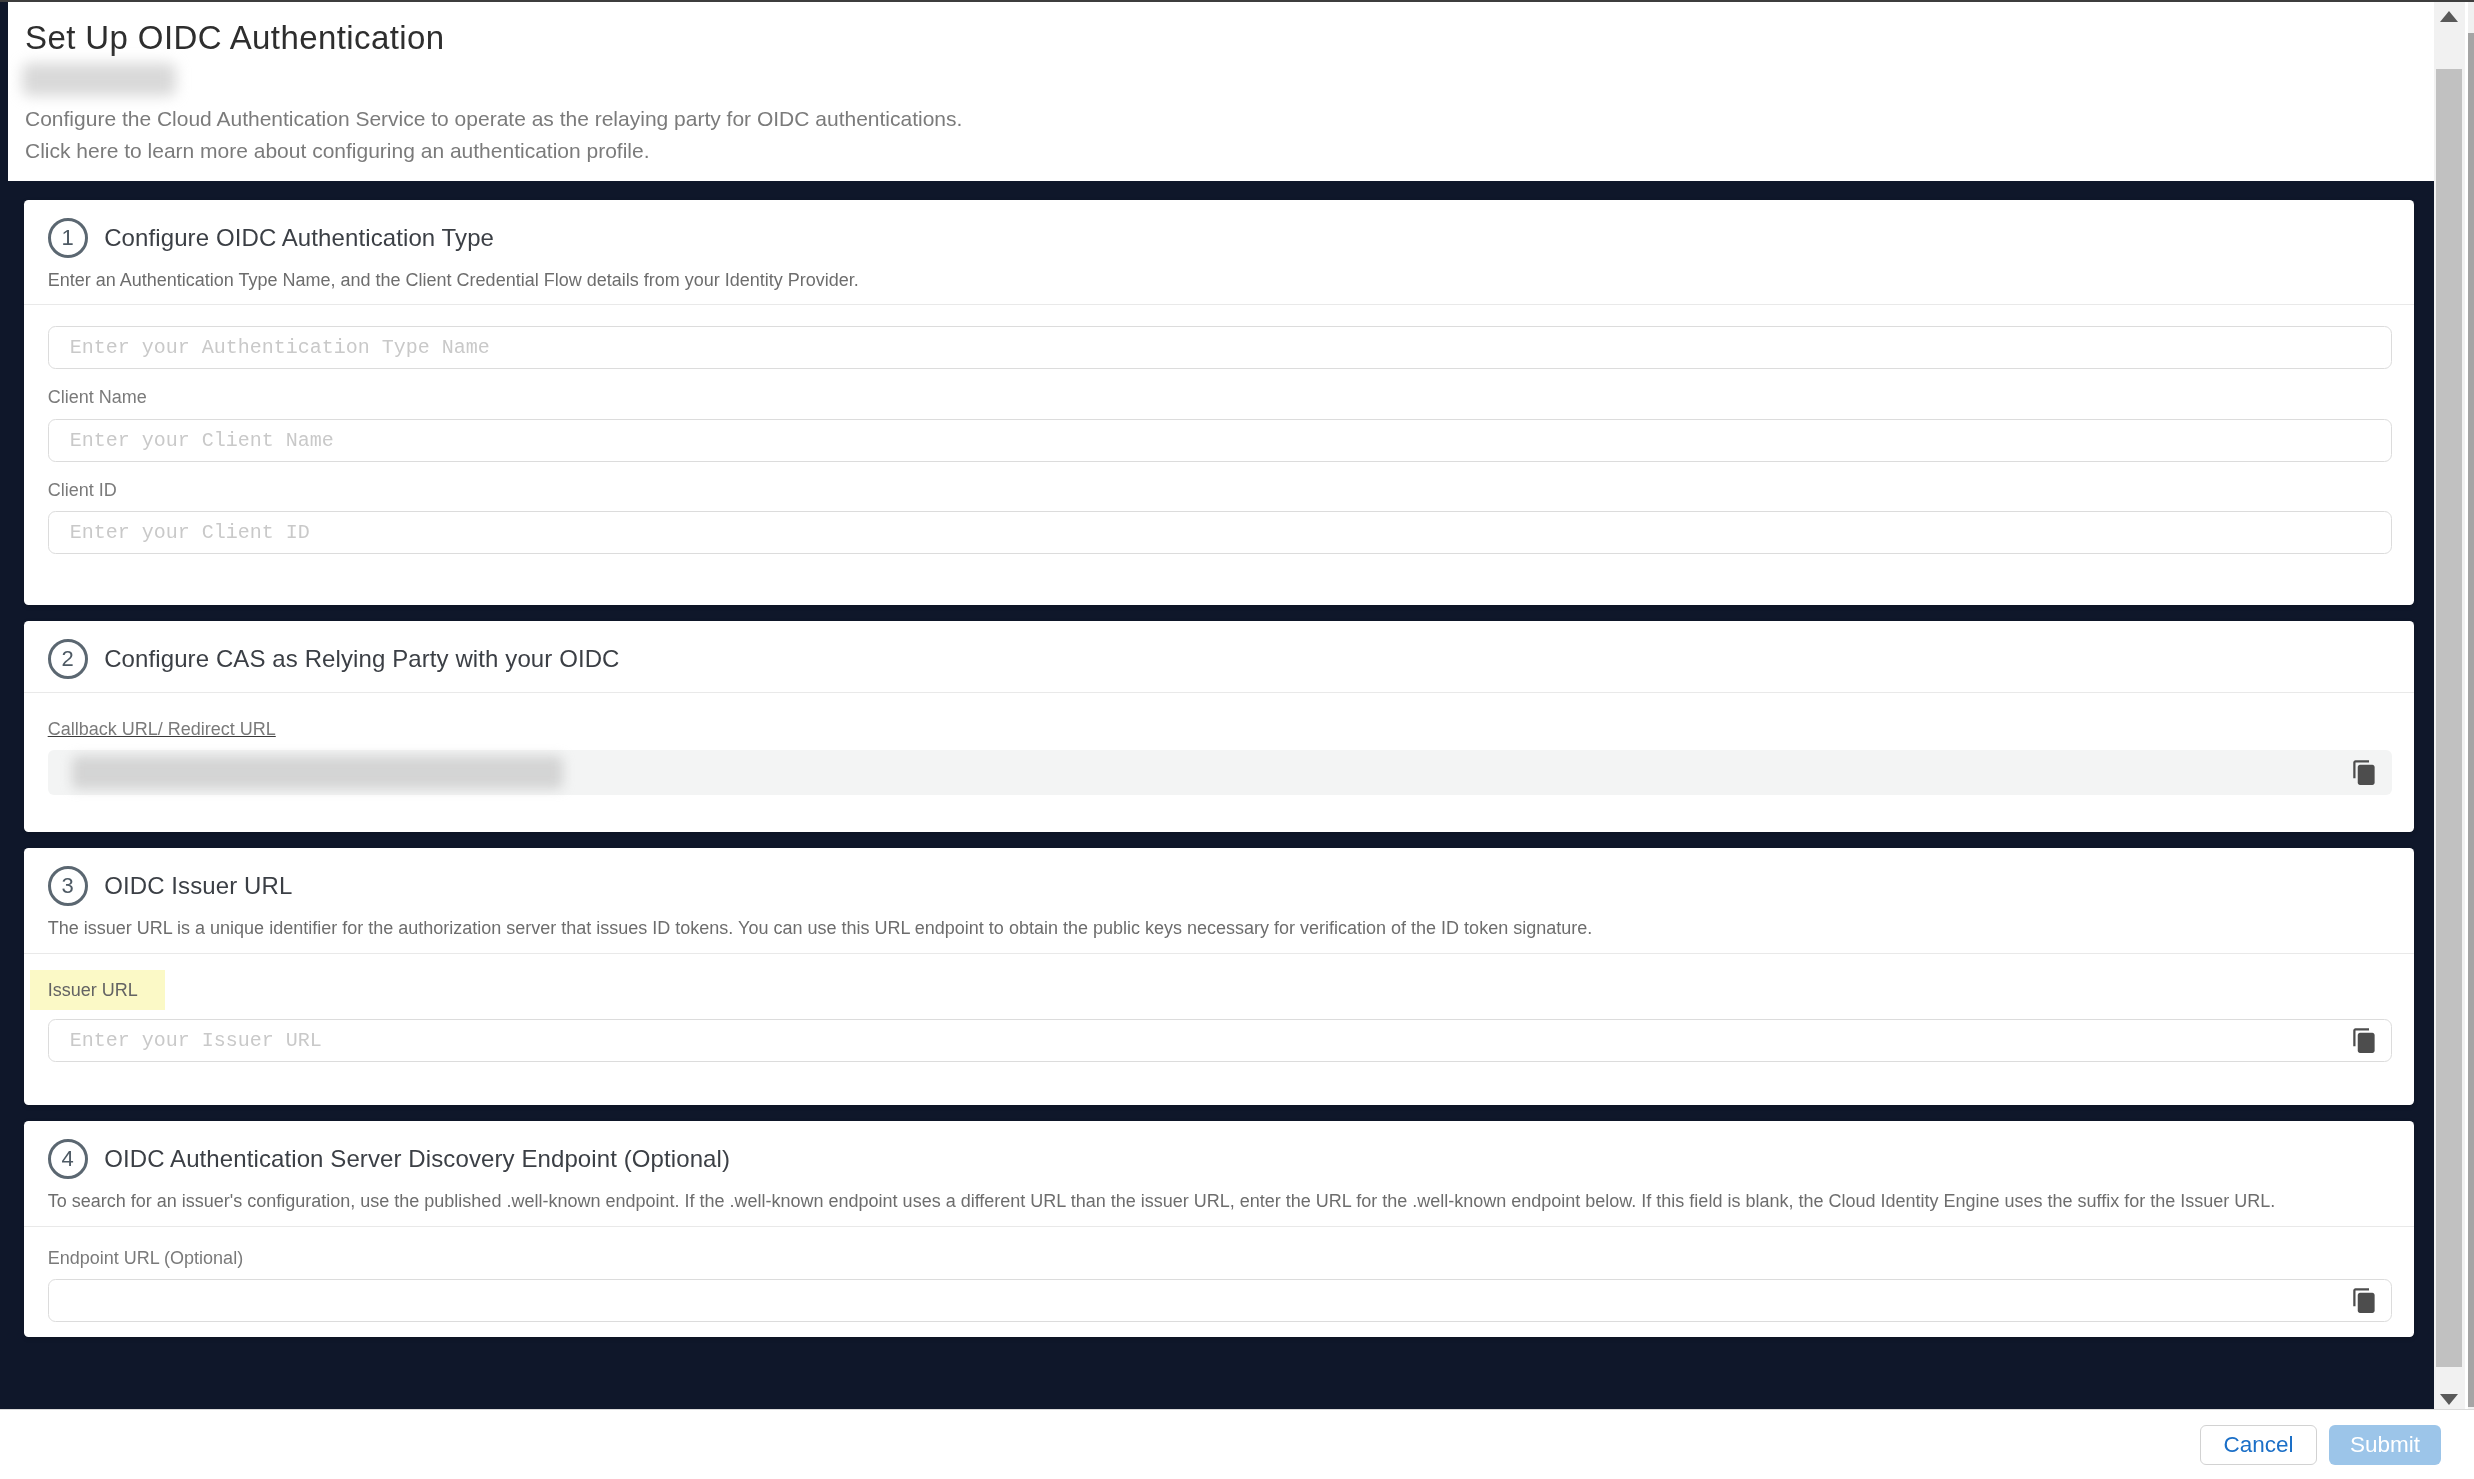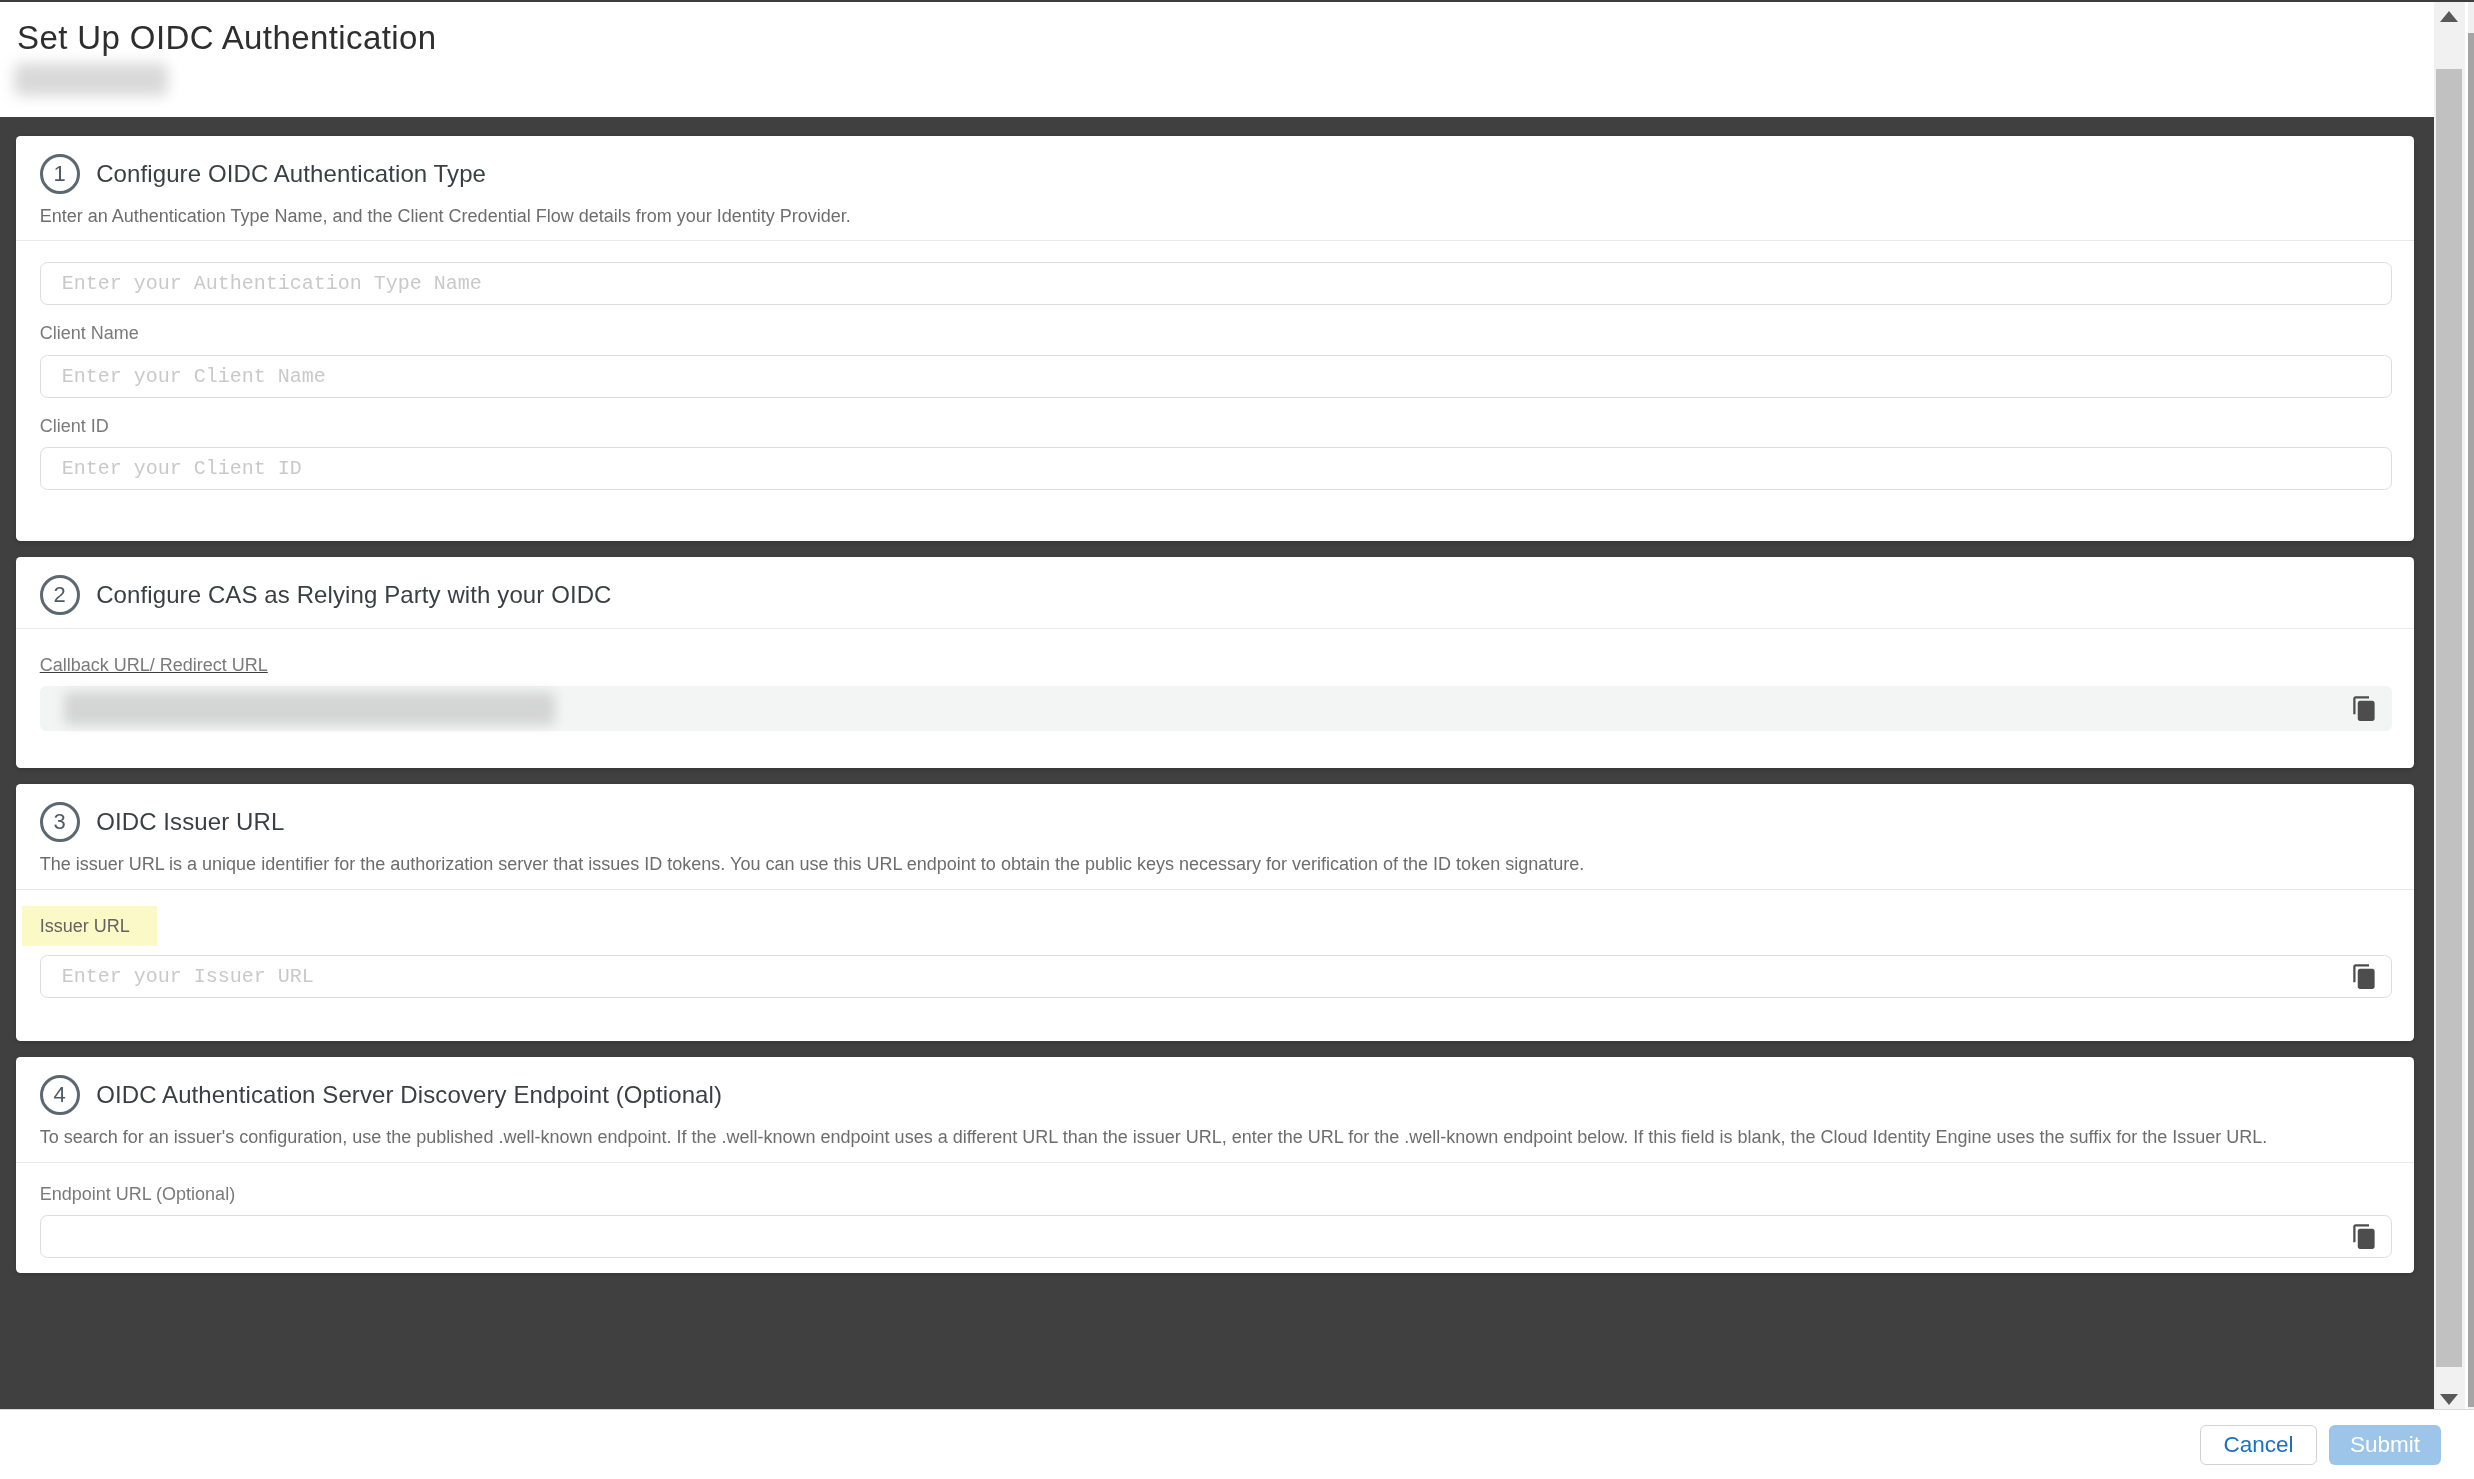--- a/index.html
+++ b/index.html
@@ -9,21 +9,21 @@
     background:#ffffff;
     position:relative;
     overflow:hidden;
     color:#3c3c3c;
   }
   .top-edge { position:absolute; top:0; left:0; width:100%; height:2.2px; background:#3e3e3e; z-index:5; }
 
   
   .scroll-content {
     position:absolute; left:0; top:2.2px; width:2434px; height:1410px;
-    background:#404040; overflow:hidden;
+    background:#0f172a; overflow:hidden;padding-left:8px;
   }
   .page-header { background:#ffffff; padding:16.5px 0 13.5px 17px; }
   .page-title { font-size:33px; font-weight:400; color:#2e2e2e; letter-spacing:0.4px; }
   .redact-blob {
     width:154px; height:33px; margin:6px 0 7.5px -3px;
     background:rgba(185,185,185,0.55); border-radius:7.5px; filter:blur(6.7px);
   }
   .page-desc { font-size:21px; color:#7b7b7b; line-height:32px; margin-top:3px; }
 
   .cards { padding:19px 20px 0 15.7px; }
@@ -116,20 +116,24 @@
 </head>
 <body>
 
 <div class="top-edge"></div>
 
 <div class="scroll-content">
 
   <div class="page-header">
     <div class="page-title">Set Up OIDC Authentication</div>
     <div class="redact-blob"></div>
+    <div class="page-desc">
+      <div>Configure the Cloud Authentication Service to operate as the relaying party for OIDC authentications.</div>
+      <div>Click here to learn more about configuring an authentication profile.</div>
+    </div>
   </div>
 
   <div class="cards">
 
     <div class="card">
       <div class="card-head">
         <div class="head-row">
           <div class="step-circle">1</div>
           <div class="card-title">Configure OIDC Authentication Type</div>
         </div>

